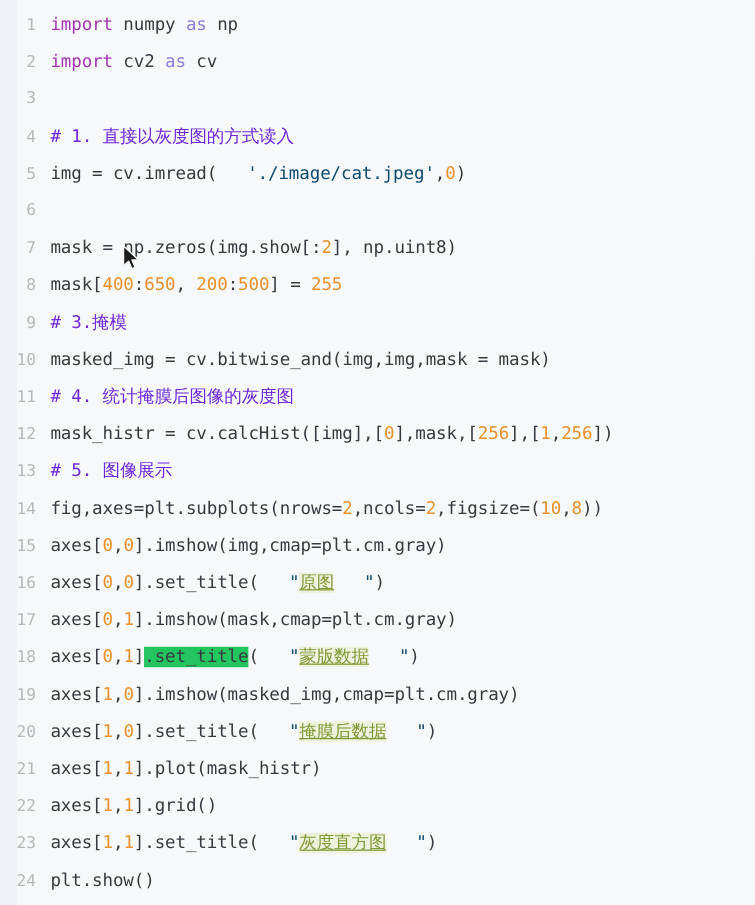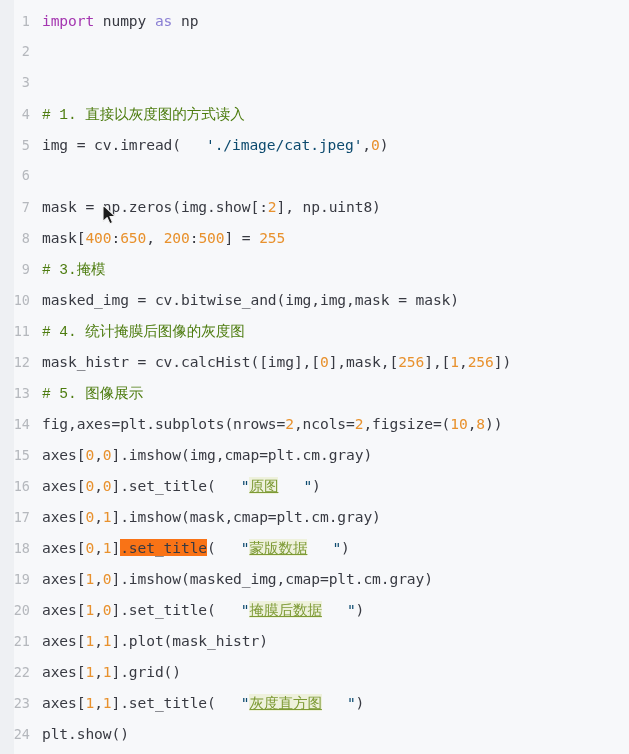--- a/index.html
+++ b/index.html
@@ -53,44 +53,44 @@
     letter-spacing: -0.1px;
     color: #383a42;
     font-family: "DejaVu Sans Mono", "Liberation Mono", monospace;
   }
   
   .tok-kw       { color: #a435b0; text-align: right; }
   .tok-kw2      { color: #8a7fd4; }
   .tok-plain    { color: #383a42; }
   .tok-num      { color: #e8912d; }
   .tok-str      { color: #0c4a6e; margin-left: 25px; }
-  .tok-comment  { color: #4d7c0f; font-family: Liberation Mono, monospace; }
+  .tok-comment  { color: #6d28d9; }
   .tok-strcjk   { color: #7d9a35; background: #eef1dc; text-decoration: underline; }
-  .sel-highlight { background: #f97316; }
+  .sel-highlight { background: #22c55e; }
 
   
   #mouse-cursor {
     position: absolute;
     left: 102px;
     top: 204px;
     width: 16px;
     height: 24px;
     pointer-events: none;
   }
 </style>
 </head>
 <body>
 
 <div id="page">
 
   <div id="gutter-strip"></div>
 
   <div id="code-area">
       <div class="code-line"><div class="ln">1</div><div class="src"><span class="tok-kw">import</span><span class="tok-plain"> numpy </span><span class="tok-kw2">as</span><span class="tok-plain"> np</span></div></div>
-      <div class="code-line"><div class="ln">2</div></div>
+      <div class="code-line"><div class="ln">2</div><div class="src"><span class="tok-kw">import</span><span class="tok-plain"> cv2 </span><span class="tok-kw2">as</span><span class="tok-plain"> cv</span></div></div>
       <div class="code-line"><div class="ln">3</div></div>
       <div class="code-line"><div class="ln">4</div><div class="src"><span class="tok-comment"># 1. 直接以灰度图的方式读入</span></div></div>
       <div class="code-line"><div class="ln">5</div><div class="src"><span class="tok-plain">img = cv.imread(</span><span class="tok-str">'./image/cat.jpeg'</span><span class="tok-plain">,</span><span class="tok-num">0</span><span class="tok-plain">)</span></div></div>
       <div class="code-line"><div class="ln">6</div></div>
       <div class="code-line"><div class="ln">7</div><div class="src"><span class="tok-plain">mask = np.zeros(img.show[:</span><span class="tok-num">2</span><span class="tok-plain">], np.uint8)</span></div></div>
       <div class="code-line"><div class="ln">8</div><div class="src"><span class="tok-plain">mask[</span><span class="tok-num">400</span><span class="tok-plain">:</span><span class="tok-num">650</span><span class="tok-plain">, </span><span class="tok-num">200</span><span class="tok-plain">:</span><span class="tok-num">500</span><span class="tok-plain">] = </span><span class="tok-num">255</span></div></div>
       <div class="code-line"><div class="ln">9</div><div class="src"><span class="tok-comment"># 3.掩模</span></div></div>
       <div class="code-line"><div class="ln">10</div><div class="src"><span class="tok-plain">masked_img = cv.bitwise_and(img,img,mask = mask)</span></div></div>
       <div class="code-line"><div class="ln">11</div><div class="src"><span class="tok-comment"># 4. 统计掩膜后图像的灰度图</span></div></div>
       <div class="code-line"><div class="ln">12</div><div class="src"><span class="tok-plain">mask_histr = cv.calcHist([img],[</span><span class="tok-num">0</span><span class="tok-plain">],mask,[</span><span class="tok-num">256</span><span class="tok-plain">],[</span><span class="tok-num">1</span><span class="tok-plain">,</span><span class="tok-num">256</span><span class="tok-plain">])</span></div></div>

